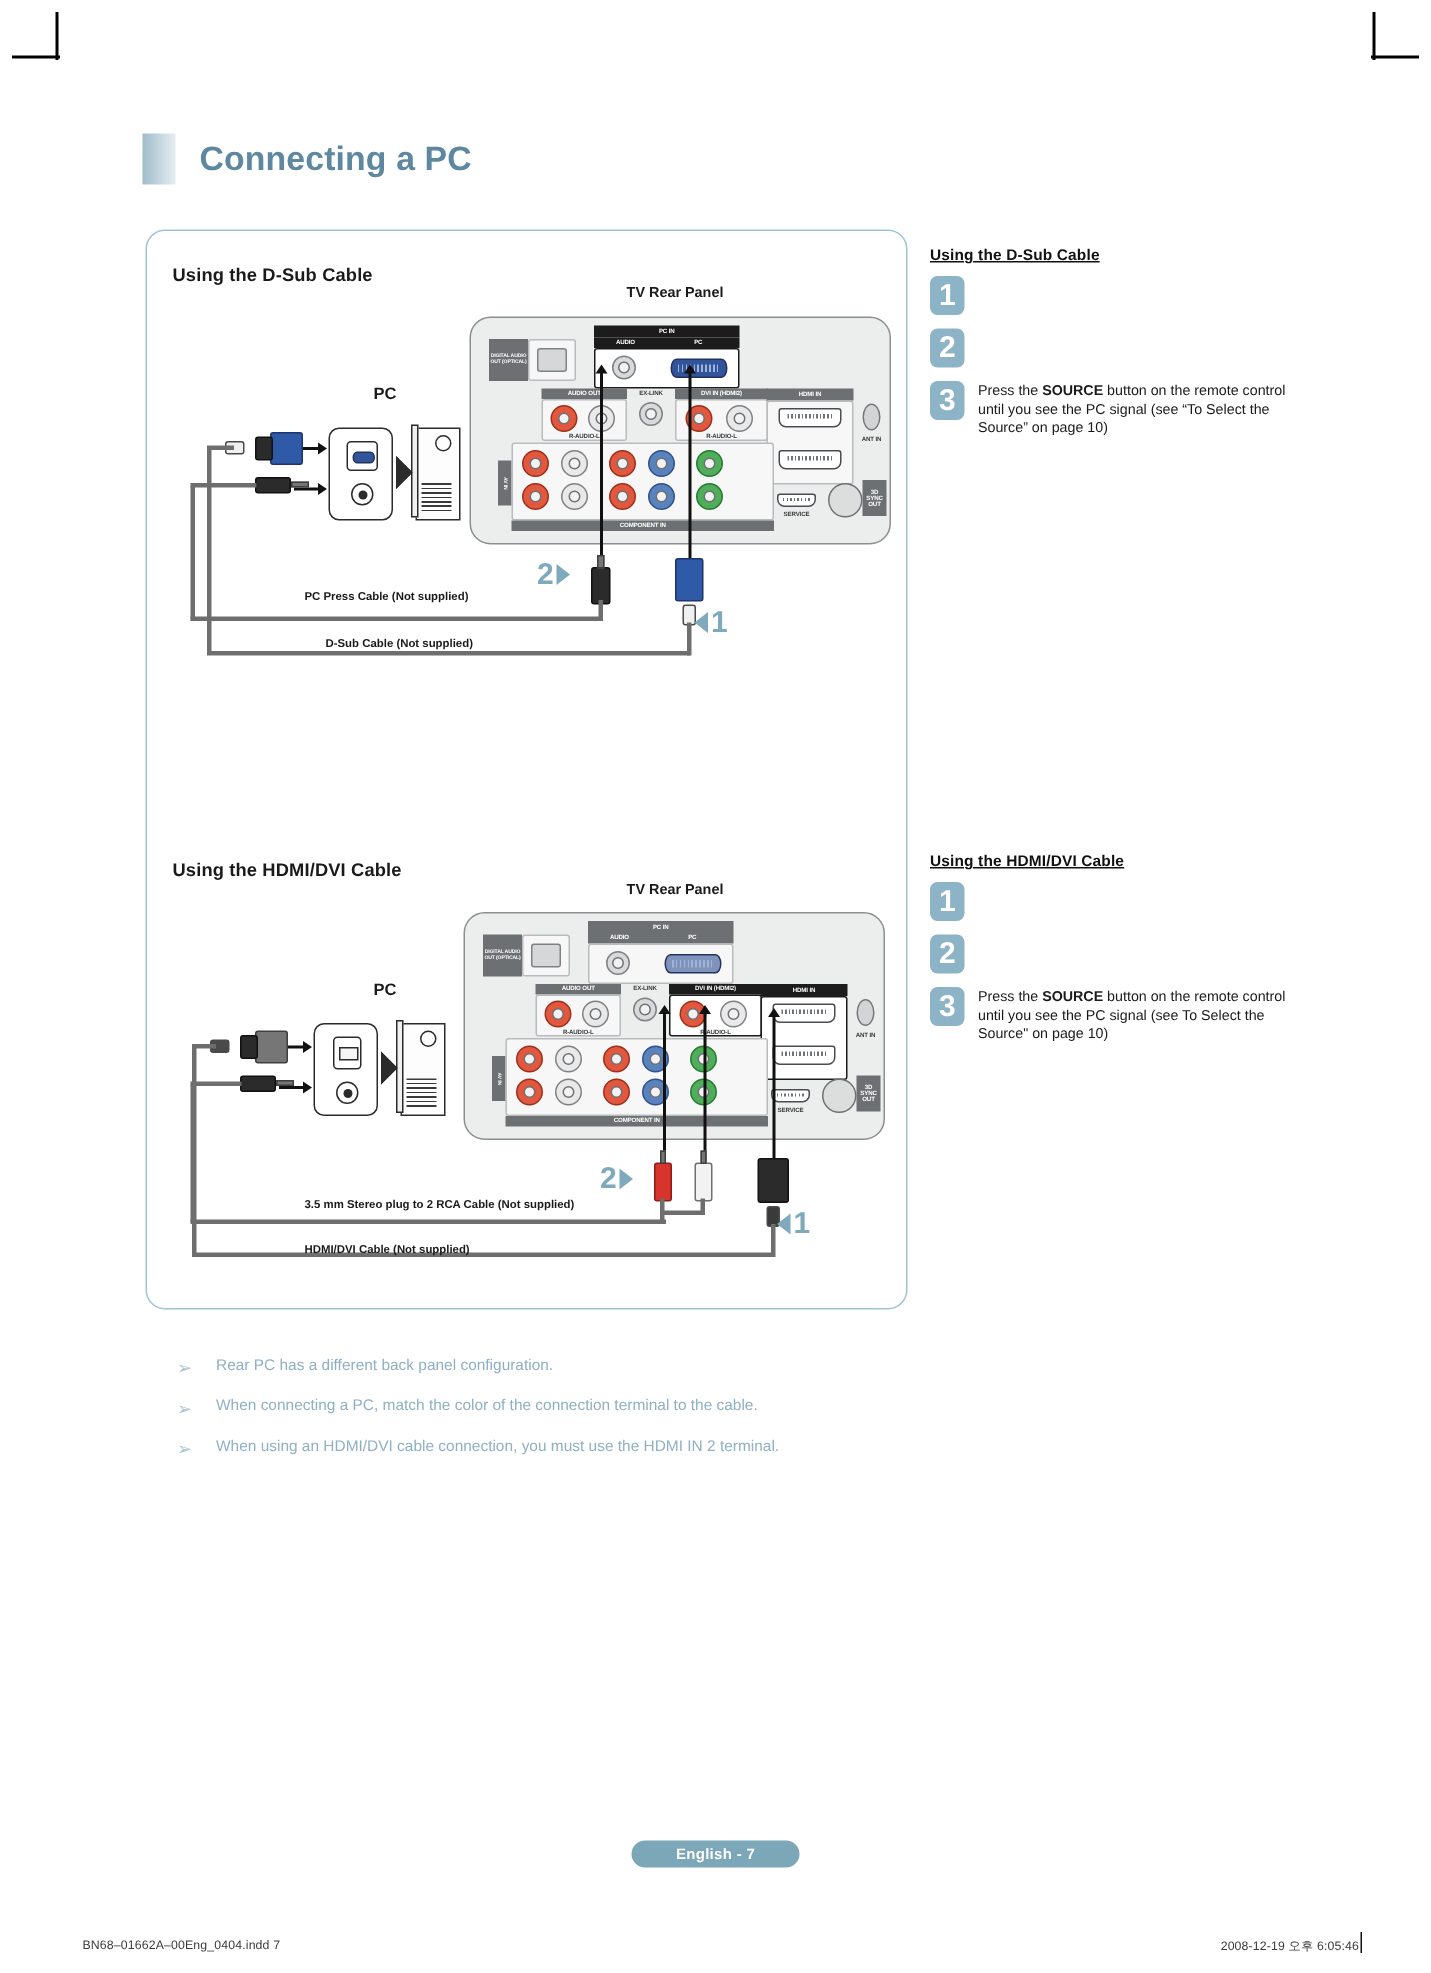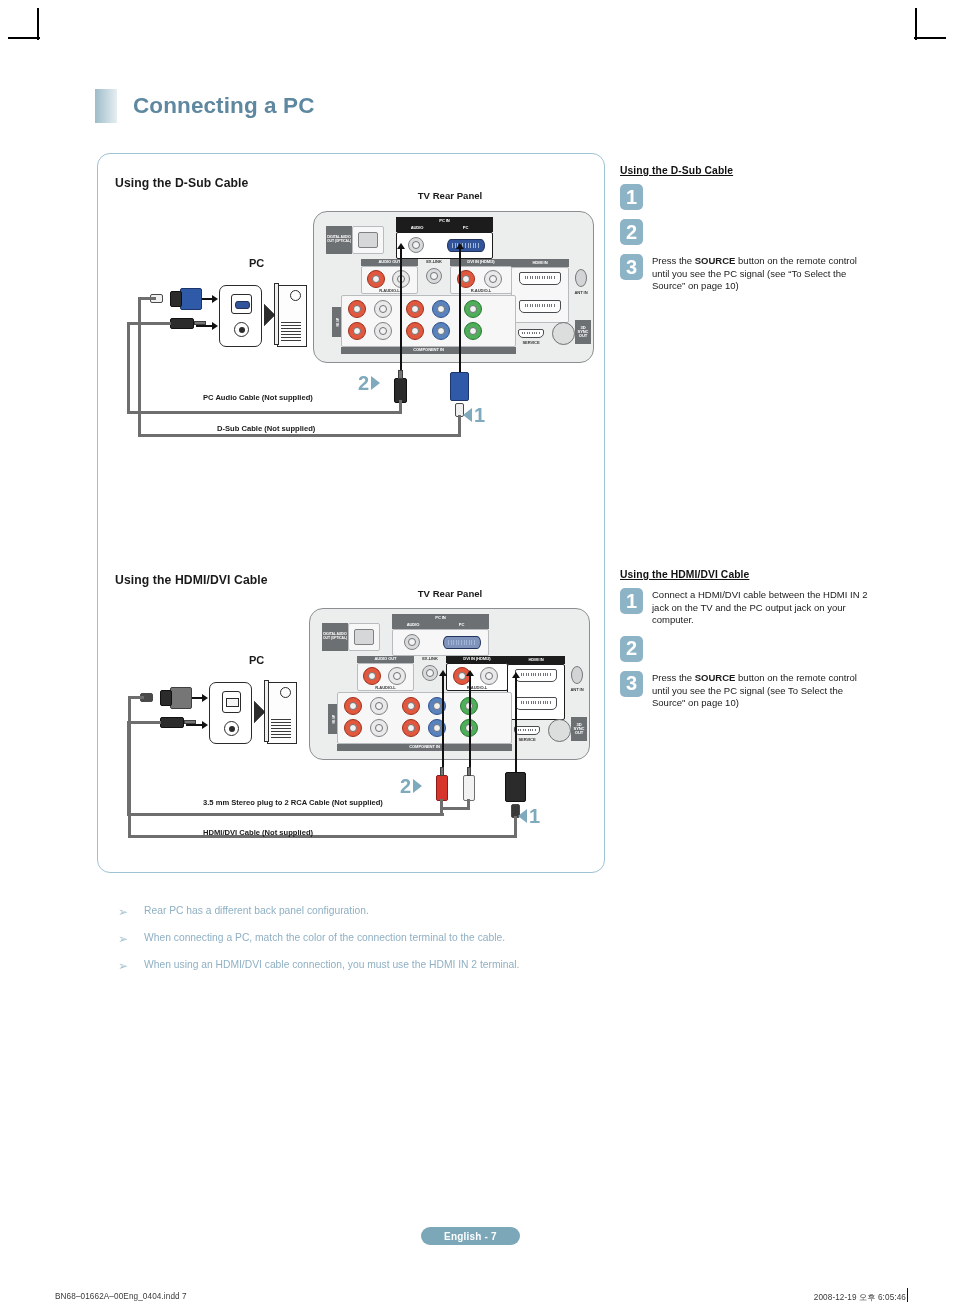--- a/index.html
+++ b/index.html
@@ -200,21 +200,21 @@
   .notes{ position:absolute; left:118px; top:905px; width:620px; }
   .note-row{ display:flex; align-items:flex-start; margin-bottom:14px; }
   .note-arrow{
     flex:0 0 auto; width:26px; color:#a8c4d2; font-size:12px; line-height:1;
     padding-top:1px;
   }
   .note-text{ font-size:10.3px; color:#8fb0c4; line-height:1.2; }
 
   
   .footer-pill{
-    position:absolute; left:421px; top:1227px; width:99px; height:18px;
+    position:absolute; left:421px; top:1227px; width:112px; height:18px;
     background:#7ba7b8; border-radius:9px; color:#fff;
     font-size:10px; font-weight:bold;
     display:flex; align-items:center; justify-content:center;
     letter-spacing:.2px;
   }
   .print-left{
     position:absolute; left:55px; top:1292px;
     font-size:8.2px; color:#3a3a3a; letter-spacing:.1px;
   }
   .print-right{
@@ -340,21 +340,21 @@
 <div class="cable v" style="left:399px;top:400px;height:14px;"></div>
 <div class="cable h" style="left:127px;top:411px;width:275px;"></div>
 <div class="cable v" style="left:127px;top:324px;height:89px;"></div>
 <div class="cable h" style="left:127px;top:322px;width:44px;"></div>
 
 <div class="cable v" style="left:458px;top:415px;height:22px;"></div>
 <div class="cable h" style="left:138px;top:434px;width:322px;"></div>
 <div class="cable v" style="left:138px;top:299px;height:137px;"></div>
 <div class="cable h" style="left:138px;top:297px;width:18px;"></div>
 
-<div class="cable-label" style="left:203px;top:393px;">PC Audio Cable (Not supplied)</div>
+<div class="cable-label" style="left:203px;top:393px;">PC Press Cable (Not supplied)</div>
 <div class="cable-label" style="left:217px;top:424px;">D-Sub Cable (Not supplied)</div>
 
 <div class="step-marker" style="left:358px;top:373px;">
   <span>2</span>
   <span class="tri-r"></span>
 </div>
 <div class="step-marker" style="left:463px;top:405px;">
   <span class="tri-l"></span>
   <span>1</span>
 </div>
@@ -498,21 +498,20 @@
     <div class="step-badge">3</div>
     <div class="step-text"><span>Press the </span><b>SOURCE</b><span> button on the remote control until you see the  PC signal (see “To Select the Source” on page 10)</span></div>
   </div>
 </div>
 
 <div class="instr-block" style="left:620px;top:569px;">
   <div class="instr-title">Using the HDMI/DVI Cable</div>
 
   <div class="instr-step">
     <div class="step-badge">1</div>
-    <div class="step-text"><span>Connect a HDMI/DVI cable between the HDMI IN 2 jack on the TV and the PC output jack on your computer.</span><b></b><span></span></div>
   </div>
 
   <div class="instr-step">
     <div class="step-badge">2</div>
   </div>
 
   <div class="instr-step">
     <div class="step-badge">3</div>
     <div class="step-text"><span>Press the </span><b>SOURCE</b><span> button on the remote control until you see the  PC signal (see To Select the Source" on page 10)</span></div>
   </div>

